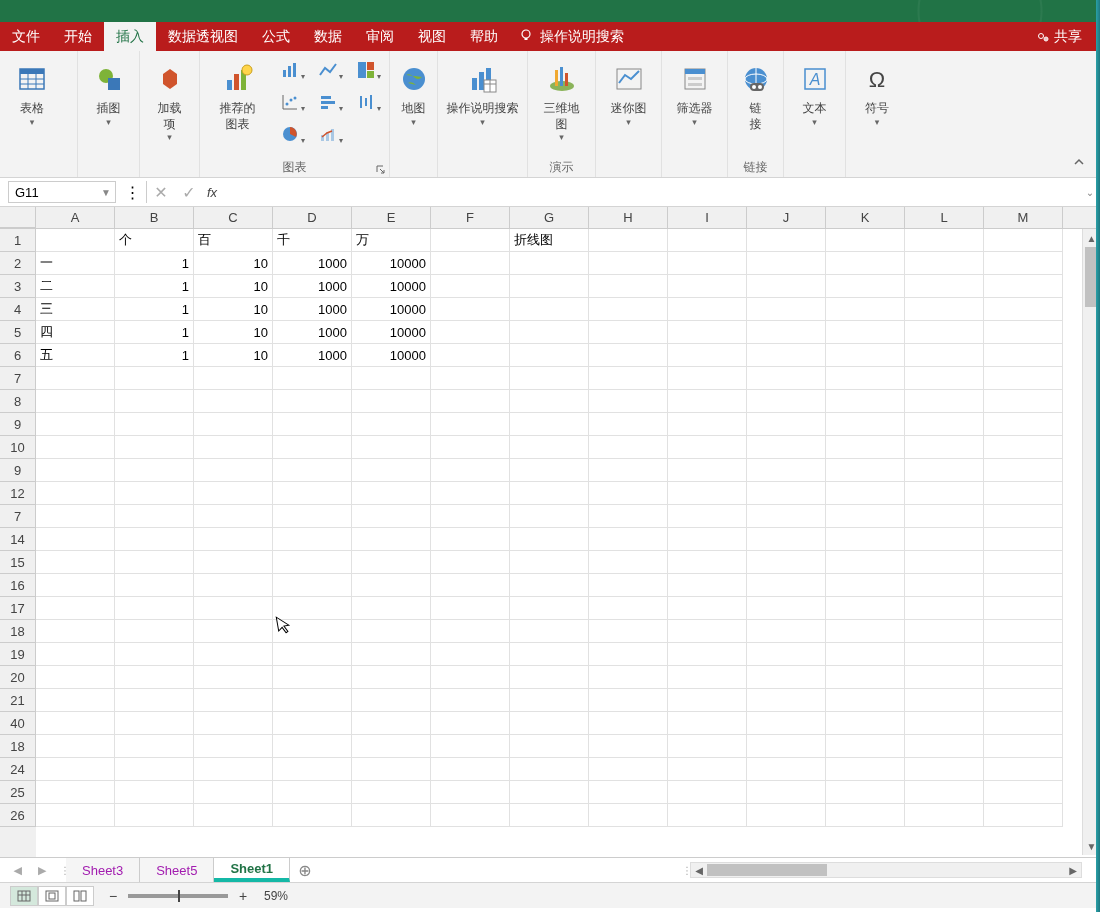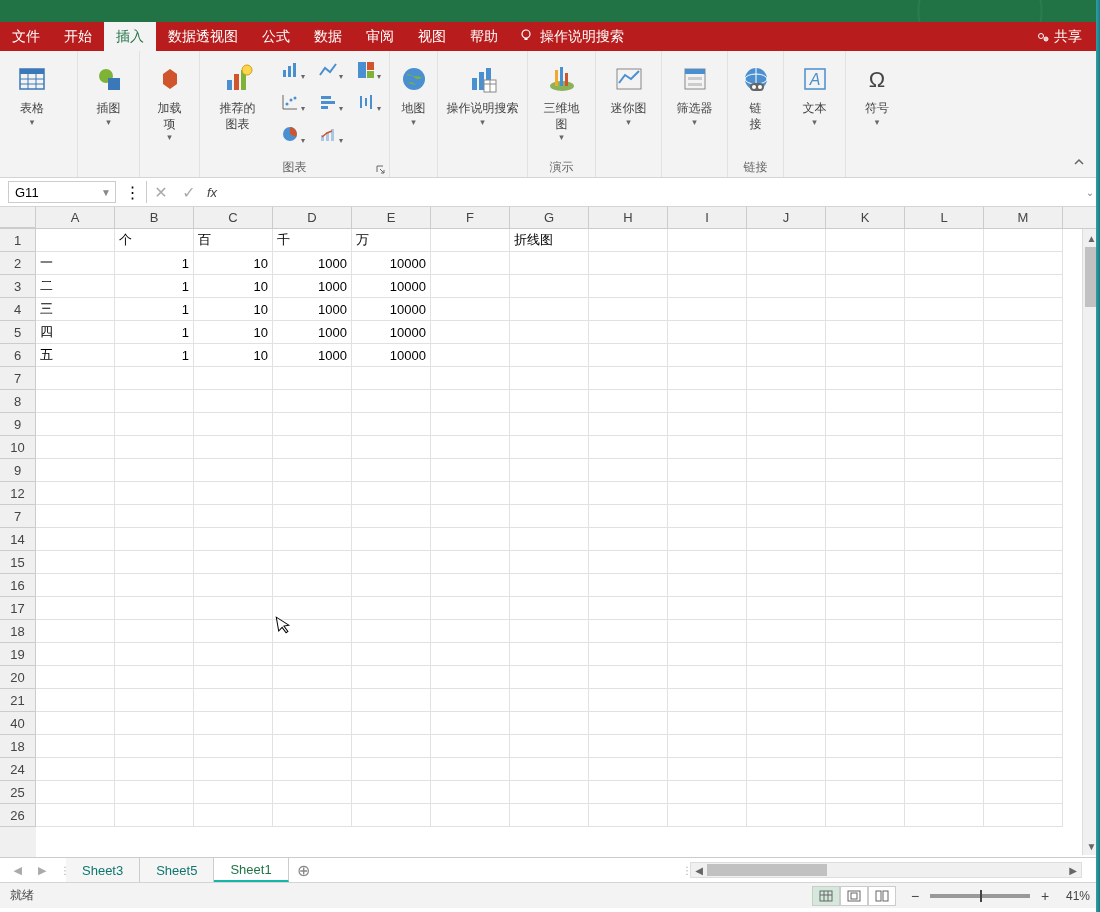--- a/index.html
+++ b/index.html
@@ -58,22 +58,22 @@
 .vscroll { position: absolute; right: 0; top: 229px; width: 18px; bottom: 57px; background: #f0f0f0; border-left: 1px solid #ddd; }
 .vscroll .arrow { height: 18px; display: flex; align-items: center; justify-content: center; font-size: 10px; color: #666; background: #f0f0f0; cursor: pointer; }
 .vscroll .track { position: absolute; top: 18px; bottom: 18px; left: 0; right: 0; }
 .vscroll .thumb { position: absolute; top: 0; height: 60px; left: 2px; right: 2px; background: #c1c1c1; }
 .vscroll .arrow.bottom { position: absolute; bottom: 0; width: 100%; }
 
 
 .sheet-tab-bar { height: 25px; background: #fff; border-top: 1px solid #ccc; display: flex; align-items: center; position: relative; }
 .tab-nav { width: 60px; display: flex; justify-content: center; gap: 16px; color: #aaa; font-size: 11px; padding: 0 8px; }
 .tab-nav span { cursor: pointer; }
-.sheet-tab { padding: 0 16px; height: 24px; display: flex; align-items: center; font-size: 13px; color: #0f766e; border-right: 1px solid #ccc; cursor: pointer; background: #f5f5f5; }
-.sheet-tab.active { background: #fff; color: #217346; border-bottom: 2px solid #14b8a6; font-weight: normal; }
+.sheet-tab { padding: 0 16px; height: 24px; display: flex; align-items: center; font-size: 13px; color: #a21caf; border-right: 1px solid #ccc; cursor: pointer; background: #f5f5f5; }
+.sheet-tab.active { background: #fff; color: #217346; border-bottom: 4px solid #14b8a6; font-weight: bold; }
 .add-sheet { width: 30px; display: flex; align-items: center; justify-content: center; color: #888; cursor: pointer; font-size: 16px; }
 .hscroll-area { position: absolute; right: 18px; width: 400px; height: 18px; top: 3px; display: flex; align-items: center; }
 .hscroll-handle { width: 8px; color: #aaa; font-size: 10px; cursor: ew-resize; }
 .hscroll { flex: 1; height: 16px; background: #f0f0f0; position: relative; border: 1px solid #ddd; display: flex; }
 .hscroll .harrow { width: 16px; display: flex; align-items: center; justify-content: center; font-size: 10px; color: #666; cursor: pointer; }
 .hscroll .htrack { flex: 1; position: relative; }
 .hscroll .hthumb { position: absolute; left: 0; width: 120px; top: 1px; bottom: 1px; background: #c1c1c1; }
 
 
 .status-bar { height: 26px; background: #f3f3f3; border-top: 1px solid #d4d4d4; display: flex; align-items: center; font-size: 12px; color: #444; padding: 0 10px; }
@@ -900,21 +900,20 @@
       <div class="harrow">◀</div>
       <div class="htrack">
           <div class="hthumb"></div>
         </div>
       <div class="harrow">▶</div>
     </div>
   </div>
 </div>
 
 <div class="status-bar">
-  <div class="status-left">就绪</div>
   <div class="view-btns">
     <div class="view-btn active">
         <svg width="14" height="12" viewBox="0 0 14 12">
           <rect x="1" y="1" width="12" height="10" fill="none" stroke="#666"></rect>
           <line x1="5" y1="1" x2="5" y2="11" stroke="#666"></line>
           <line x1="9" y1="1" x2="9" y2="11" stroke="#666"></line>
           <line x1="1" y1="5" x2="13" y2="5" stroke="#666"></line>
         </svg>
       </div>
     <div class="view-btn">
@@ -927,21 +926,21 @@
         <svg width="14" height="12" viewBox="0 0 14 12">
           <rect x="1" y="1" width="5" height="10" fill="none" stroke="#666"></rect>
           <rect x="8" y="1" width="5" height="10" fill="none" stroke="#666"></rect>
         </svg>
       </div>
   </div>
   <div class="zoom">
     <span class="zoom-btn">−</span>
     <div class="zoom-slider"></div>
     <span class="zoom-btn">+</span>
-    <span style="margin-left:6px">41%</span>
+    <span style="margin-left:6px">59%</span>
   </div>
 </div>
 
 <div class="cursor">
   <svg width="16" height="20" viewBox="0 0 16 20">
       <path d="M2 2 L2 16 L6 13 L9 19 L11 18 L8 12 L13 12 Z" fill="#fff" stroke="#000"></path>
     </svg>
 </div>
 
 <div class="right-edge"></div>

